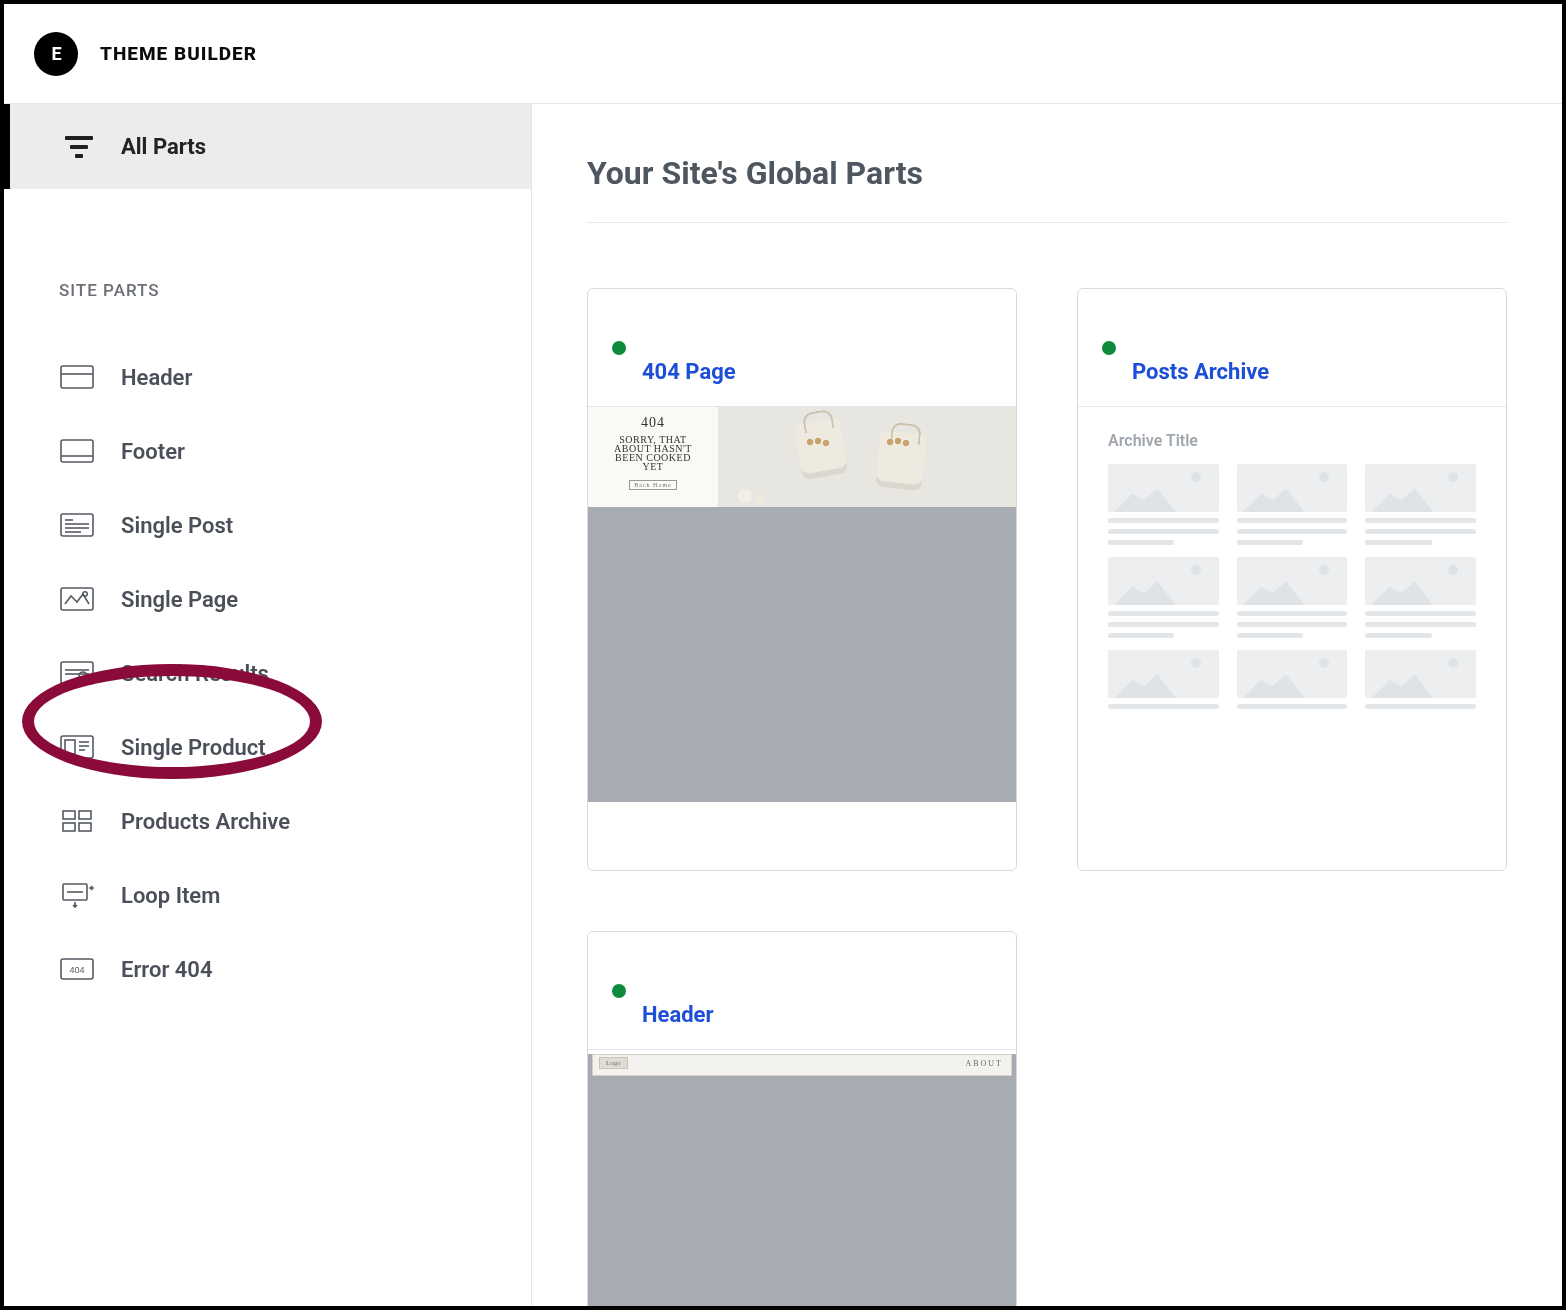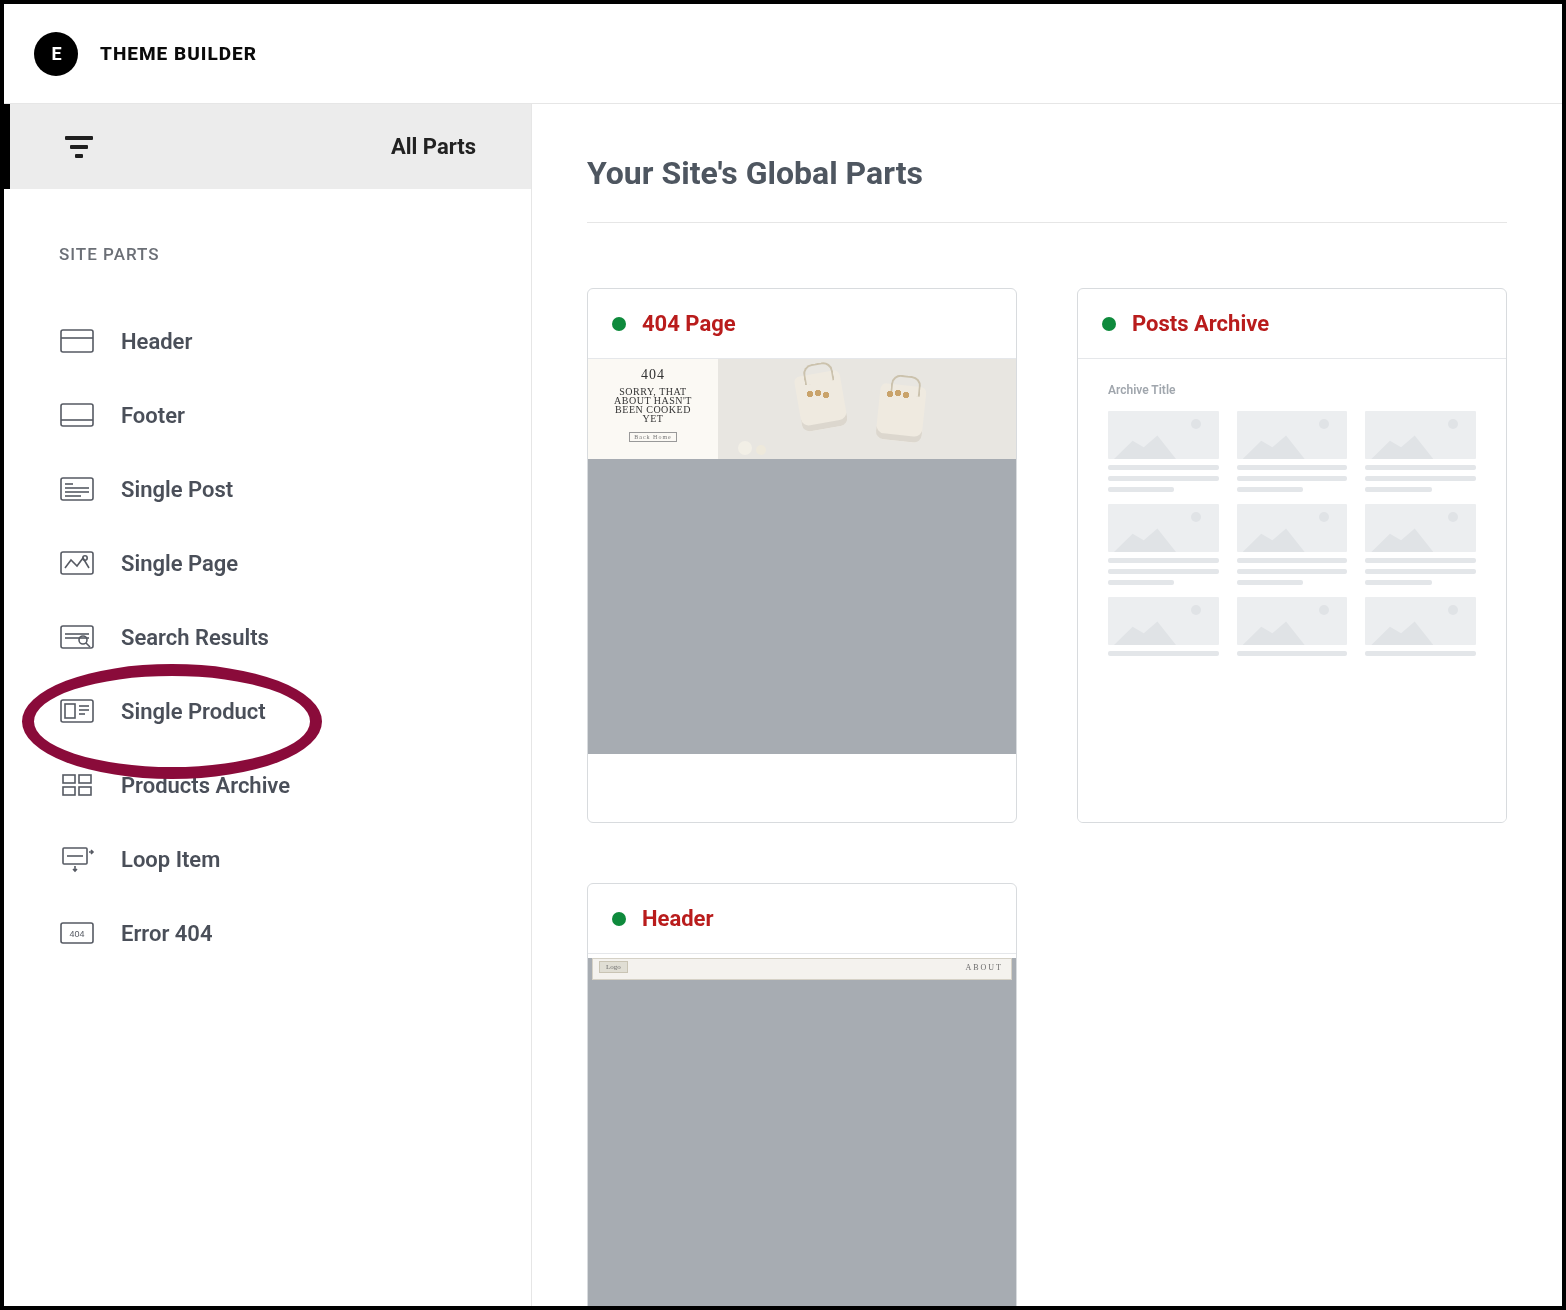--- a/index.html
+++ b/index.html
@@ -54,37 +54,37 @@
       flex-direction:column;
       background:#fff;
     }
     .sidebar-top {
       background:#ececec;
       display:flex;
       align-items:center;
       padding: 30px 55px;
       gap: 28px;
       border-left: 6px solid #000;
-      justify-content: space-between;
     }
     .filter-icon { width:28px; height:22px; position:relative; }
     .filter-icon .l { position:absolute; left:0; height:4px; background:#1f1f1f; border-radius:1px; }
     .filter-icon .l1 { top:0; width:28px; }
     .filter-icon .l2 { top:9px; left:5px; width:18px; }
     .filter-icon .l3 { top:18px; left:10px; width:8px; }
     .sidebar-top-label { font-size: 22px; font-weight:700; color:#222; }
     .sidebar-section {
       padding: 55px 55px 10px 55px;
     }
     .section-heading {
       font-size:17px;
       font-weight:500;
       letter-spacing:1px;
       color:#6b6f76;
       margin-bottom: 40px;
+      margin-top: 36px;
     }
     .nav-item {
       display:flex;
       align-items:center;
       gap: 26px;
       padding: 22px 0;
       cursor:pointer;
       position:relative;
     }
     .nav-icon {
@@ -144,21 +144,22 @@
       padding: 22px 24px;
       border-bottom:1px solid #e5e7ea;
     }
     .status-dot {
       width:14px; height:14px; border-radius:50%;
       background:#0e8a3c;
     }
     .card-title {
       font-size: 22px;
       font-weight:700;
-      color:#b91c1c;
+      color:#1d4ed8;
+      margin-top:48px;
     }
     .card-body {
       background:#a7acb2;
       height: 395px;
       position:relative;
     }
     .preview-404 {
       background:#f5f3ef;
       height:100px;
       display:flex;
@@ -184,21 +185,21 @@
     .bag { position:absolute; width:46px; height:56px; background:#efeae0; border-radius:6px 6px 8px 8px; box-shadow: inset 0 -6px 0 rgba(0,0,0,.08);}
     .bag::before { content:""; position:absolute; top:-10px; left:10px; width:26px; height:18px; border:2px solid #cbc2ad; border-bottom:none; border-radius:10px 10px 0 0;}
     .bag.b1 { top:14px; left:80px; transform: rotate(-10deg);}
     .bag.b2 { top:26px; left:160px; transform: rotate(6deg);}
     .nuts { position:absolute; top:30px; width:30px; height:10px; background: radial-gradient(circle 3px at 4px 5px,#c9a36b 98%,transparent),radial-gradient(circle 3px at 12px 4px,#c9a36b 98%,transparent),radial-gradient(circle 3px at 20px 6px,#c9a36b 98%,transparent);}
     .nuts.n1 { left:88px;}
     .nuts.n2 { left:168px;}
     .garlic { position:absolute; bottom:4px; left:20px; width:14px; height:14px; background:#f2efe6; border-radius:50% 50% 50% 50%; box-shadow: 16px 2px 0 -2px #eee9db;}
 
     .archive-title {
-      font-size:12px;
+      font-size:16px;
       font-weight:600;
       color:#a0a6ad;
       padding: 24px 30px 14px 30px;
     }
     .archive-grid {
       display:grid;
       grid-template-columns: repeat(3, 1fr);
       gap: 12px 18px;
       padding: 0 30px 24px 30px;
     }

